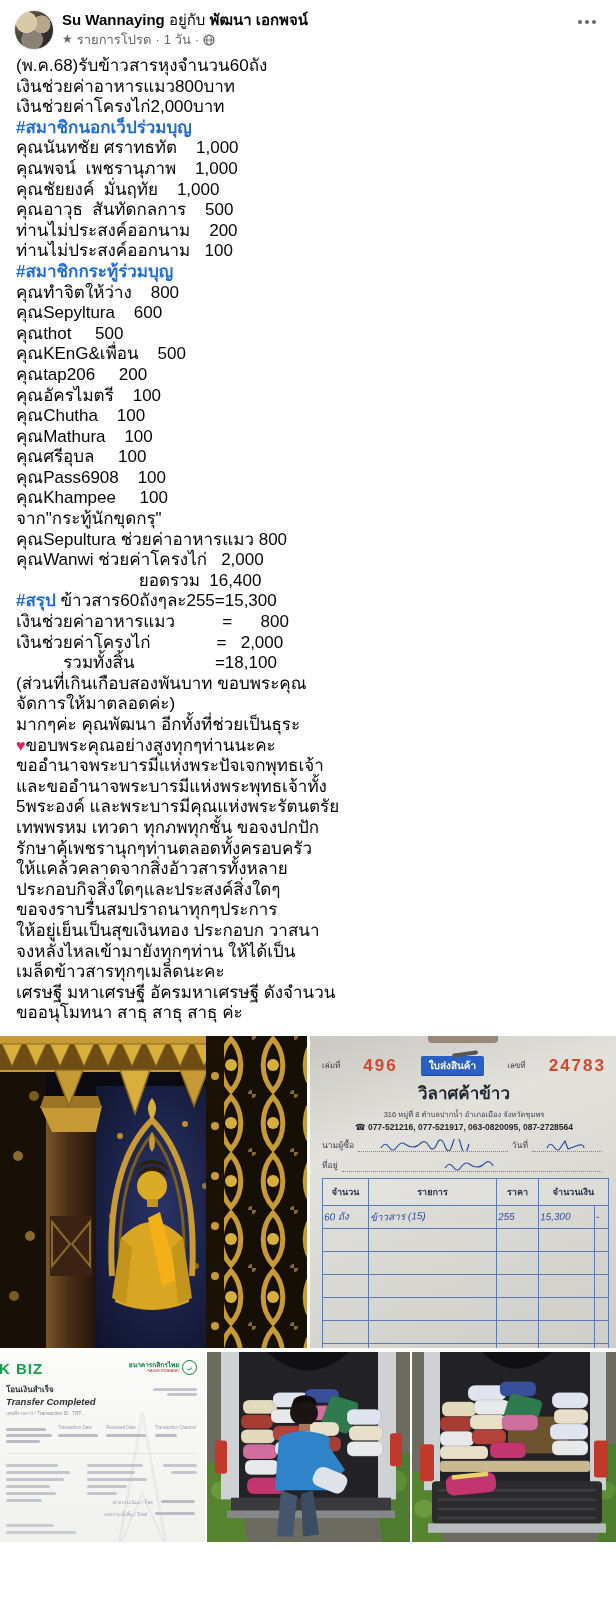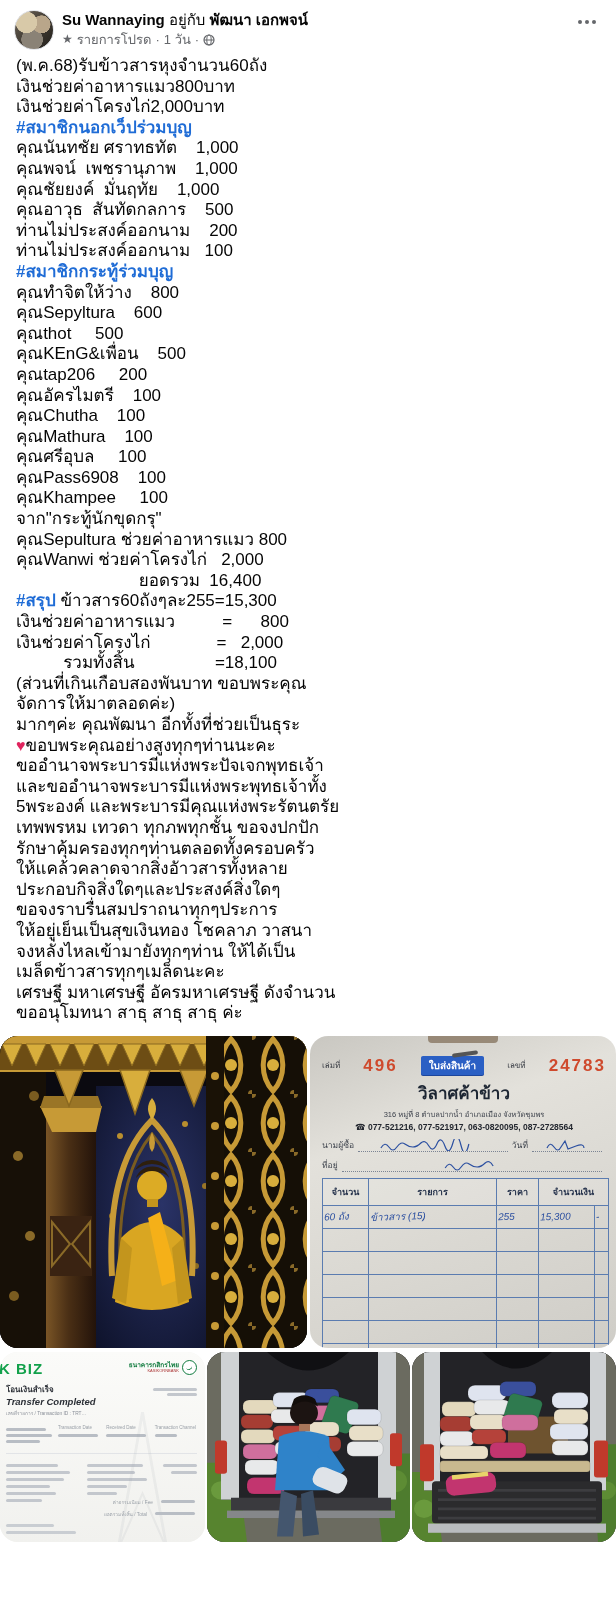--- a/index.html
+++ b/index.html
@@ -28,21 +28,21 @@
   .post-text{padding:2px 16px 0 16px;font-size:17px;line-height:20.6px;}
   .post-text .line{white-space:pre;}
   .post-text .tag{color:#1f6cd6;font-weight:bold;}
   .post-text .heart{color:#e0245e;font-size:16px;}
 
   
   .photo-grid{margin-top:12px;}
   .grid-row{display:flex;}
   .grid-row.r1{height:312px;margin-bottom:4px;}
   .grid-row.r2{height:190px;}
-  .ph{position:relative;overflow:hidden;background:#000;border-radius:18px;}
+  .ph{position:relative;overflow:hidden;background:#000;}
   .ph svg{display:block;width:100%;height:100%;}
   .ph-buddha{width:307px;margin-right:3px;}
   .ph-receipt{width:306px;}
   .ph-kbiz{width:205px;margin-right:2px;background:#f4f4f1;}
   .ph-load1{width:203px;margin-right:2px;}
   .ph-load2{width:204px;}
 
   
   .receipt{width:100%;height:100%;box-sizing:border-box;
     background:linear-gradient(160deg,#c9c7c1 0%,#e3e1db 30%,#dcdad4 55%,#cfcdc7 100%);
@@ -162,25 +162,25 @@
       <div class="line"><span>เงินช่วยค่าโครงไก่              =   2,000</span></div>
       <div class="line"><span>          รวมทั้งสิ้น                 =18,100</span></div>
       <div class="line"><span>(ส่วนที่เกินเกือบสองพันบาท ขอบพระคุณ</span></div>
       <div class="line"><span>จัดการให้มาตลอดค่ะ)</span></div>
       <div class="line"><span>มากๆค่ะ คุณพัฒนา อีกทั้งที่ช่วยเป็นธุระ</span></div>
       <div class="line"><span class="heart">♥</span><span>ขอบพระคุณอย่างสูงทุกๆท่านนะคะ</span></div>
       <div class="line"><span>ขออำนาจพระบารมีแห่งพระปัจเจกพุทธเจ้า</span></div>
       <div class="line"><span>และขออำนาจพระบารมีแห่งพระพุทธเจ้าทั้ง</span></div>
       <div class="line"><span>5พระองค์ และพระบารมีคุณแห่งพระรัตนตรัย</span></div>
       <div class="line"><span>เทพพรหม เทวดา ทุกภพทุกชั้น ขอจงปกปัก</span></div>
-      <div class="line"><span>รักษาคุ้มครองทุกๆท่านตลอดทั้งครอบครัว</span></div>
+      <div class="line"><span>รักษาคุ้เพชรานุกๆท่านตลอดทั้งครอบครัว</span></div>
       <div class="line"><span>ให้แคล้วคลาดจากสิ่งอัาวสารทั้งหลาย</span></div>
       <div class="line"><span>ประกอบกิจสิ่งใดๆและประสงค์สิ่งใดๆ</span></div>
       <div class="line"><span>ขอจงราบรื่นสมปราถนาทุกๆประการ</span></div>
-      <div class="line"><span>ให้อยู่เย็นเป็นสุขเงินทอง โชคลาภ วาสนา</span></div>
+      <div class="line"><span>ให้อยู่เย็นเป็นสุขเงินทอง ประกอบก วาสนา</span></div>
       <div class="line"><span>จงหลั่งไหลเข้ามายังทุกๆท่าน ให้ได้เป็น</span></div>
       <div class="line"><span>เมล็ดข้าวสารทุกๆเมล็ดนะคะ</span></div>
       <div class="line"><span>เศรษฐี มหาเศรษฐี อัครมหาเศรษฐี ดังจำนวน</span></div>
       <div class="line"><span>ขออนุโมทนา สาธุ สาธุ สาธุ ค่ะ</span></div>
     </div>
 
   <div class="photo-grid">
 
     <div class="grid-row r1">
 

